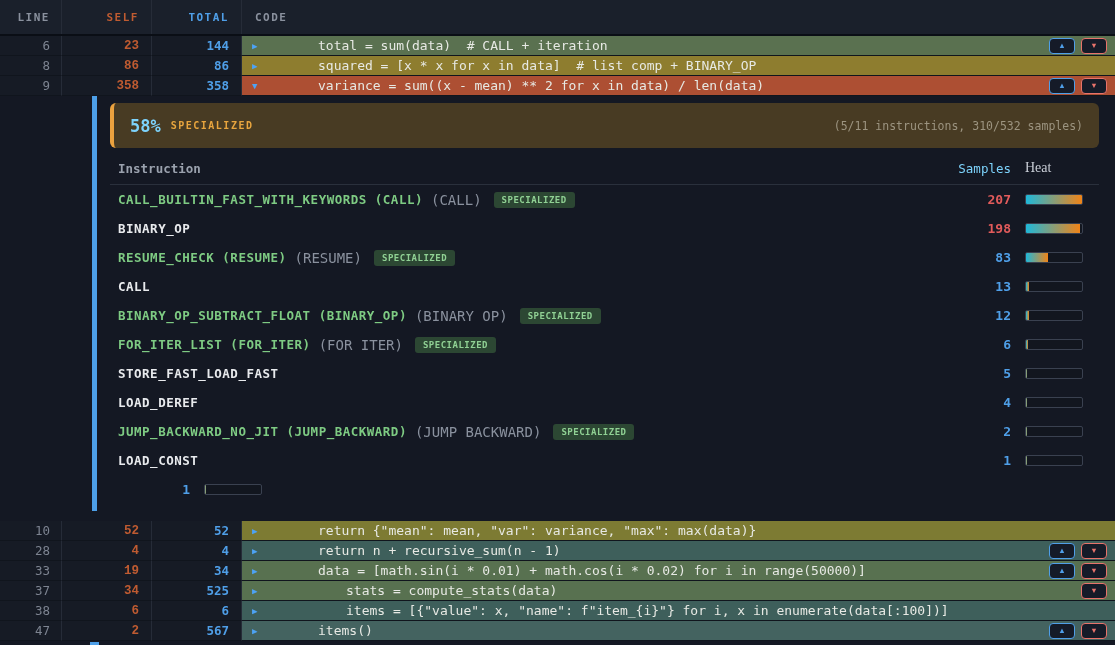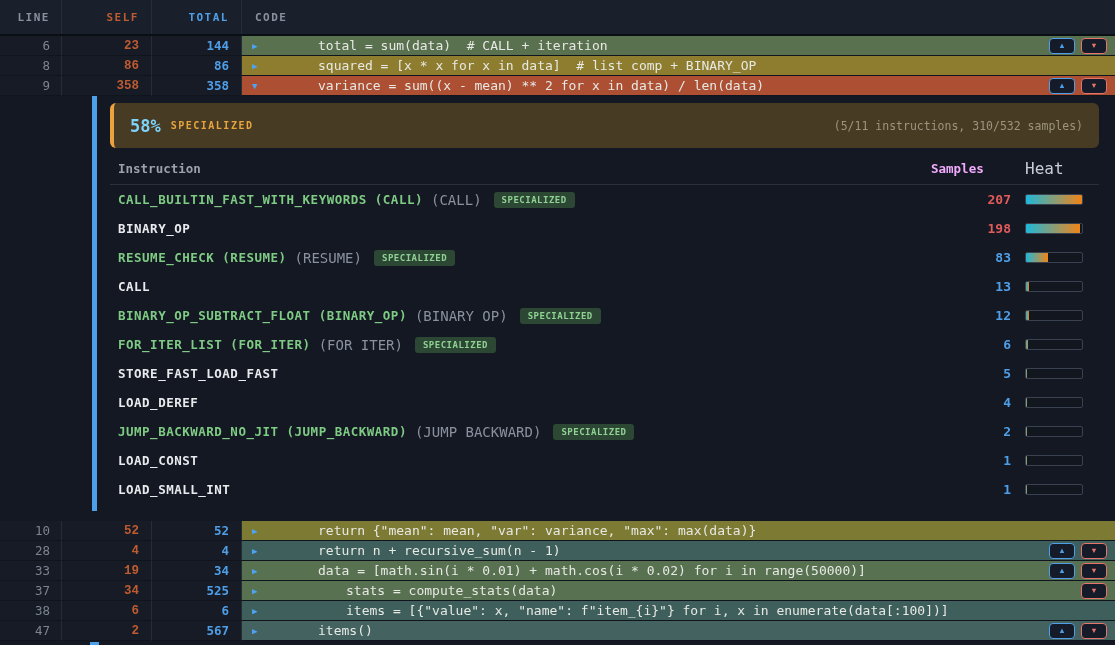--- a/index.html
+++ b/index.html
@@ -45,22 +45,22 @@
   .panel-vline { position:absolute; left:92px; top:0; width:5px; height:415px; background:#4d9fe8; }
   .summary { height:45px; display:flex; align-items:center; background:#483b23;
              border-left:4px solid #eba23f; border-radius:6px; padding:0 16px; }
   .pct { font-size:17px; font-weight:bold; color:#7dd3fc; }
   .pct-label { font-size:10px; font-weight:bold; color:#e8a53e; letter-spacing:1.5px; margin-left:10px; }
   .summary-meta { margin-left:auto; font-size:11.5px; color:#9c9480; }
 
   .itable-head { display:flex; align-items:center; height:25px; margin-top:12px;
                  border-bottom:1px solid #2a303c; padding-bottom:8px; }
   .ith-name { flex:1; font-size:12.5px; font-weight:bold; color:#9aa1ad; padding-left:8px; }
-  .ith-samples { width:80px; font-size:12.5px; font-weight:bold; color:#f0abfc; }
-  .ith-heat { width:88px; padding-left:14px; font-size:16px; color:#c9ced6; }
+  .ith-samples { width:80px; text-align:right; font-size:12.5px; font-weight:normal; color:#7dd3fc; }
+  .ith-heat { width:88px; padding-left:14px; font-size:14px; color:#c9ced6;font-family:Liberation Serif, serif; }
 
   .irow { display:flex; align-items:center; height:29px; }
   .iname-cell { flex:1; display:flex; align-items:center; padding-left:8px; white-space:nowrap; overflow:hidden; }
   .iname { font-size:12.5px; font-weight:bold; letter-spacing:0.5px; }
   .iname.n-green { color:#7ecb83; } .iname.n-white { color:#e8eaed; }
   .ibase { font-size:14px; color:#8a919e; margin-left:8px; }
   .ibadge { font-size:9px; font-weight:bold; letter-spacing:0.5px; color:#90d194;
             background:#2c4733; border-radius:3px; padding:3px 8px; margin-left:12px; }
   .isamples { width:80px; text-align:right; font-size:13px; font-weight:bold; }
   .isamples.s-red { color:#e25b5b; } .isamples.s-blue { color:#4f9fe8;text-align:right; }
@@ -259,23 +259,20 @@
             <span class="iname n-white">LOAD_CONST</span>
           </div>
           <span class="isamples s-blue">1</span>
           <div class="iheat">
             <div class="heat-track">
               <div class="heat-fill" style="width: 1%;"></div>
             </div>
           </div>
         </div>
         <div class="irow">
-          <div class="iname-cell">
-            <span class="iname n-white">LOAD_SMALL_INT</span>
-          </div>
           <span class="isamples s-blue">1</span>
           <div class="iheat">
             <div class="heat-track">
               <div class="heat-fill" style="width: 1%;"></div>
             </div>
           </div>
         </div>
       </div>
   </div>
 

